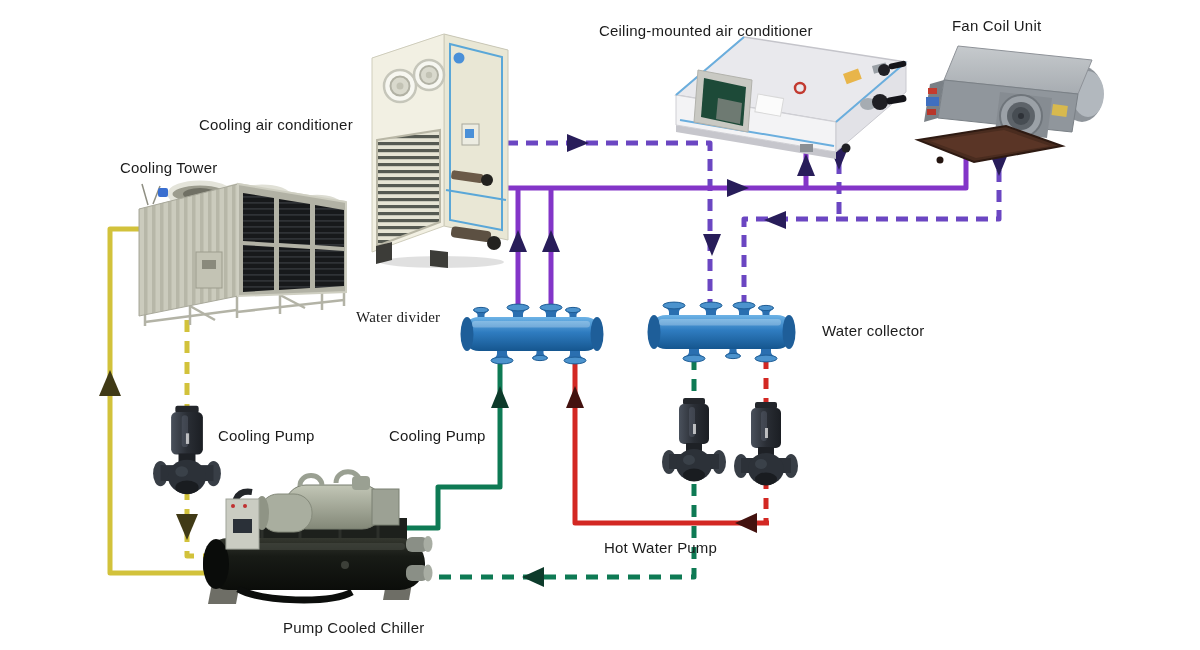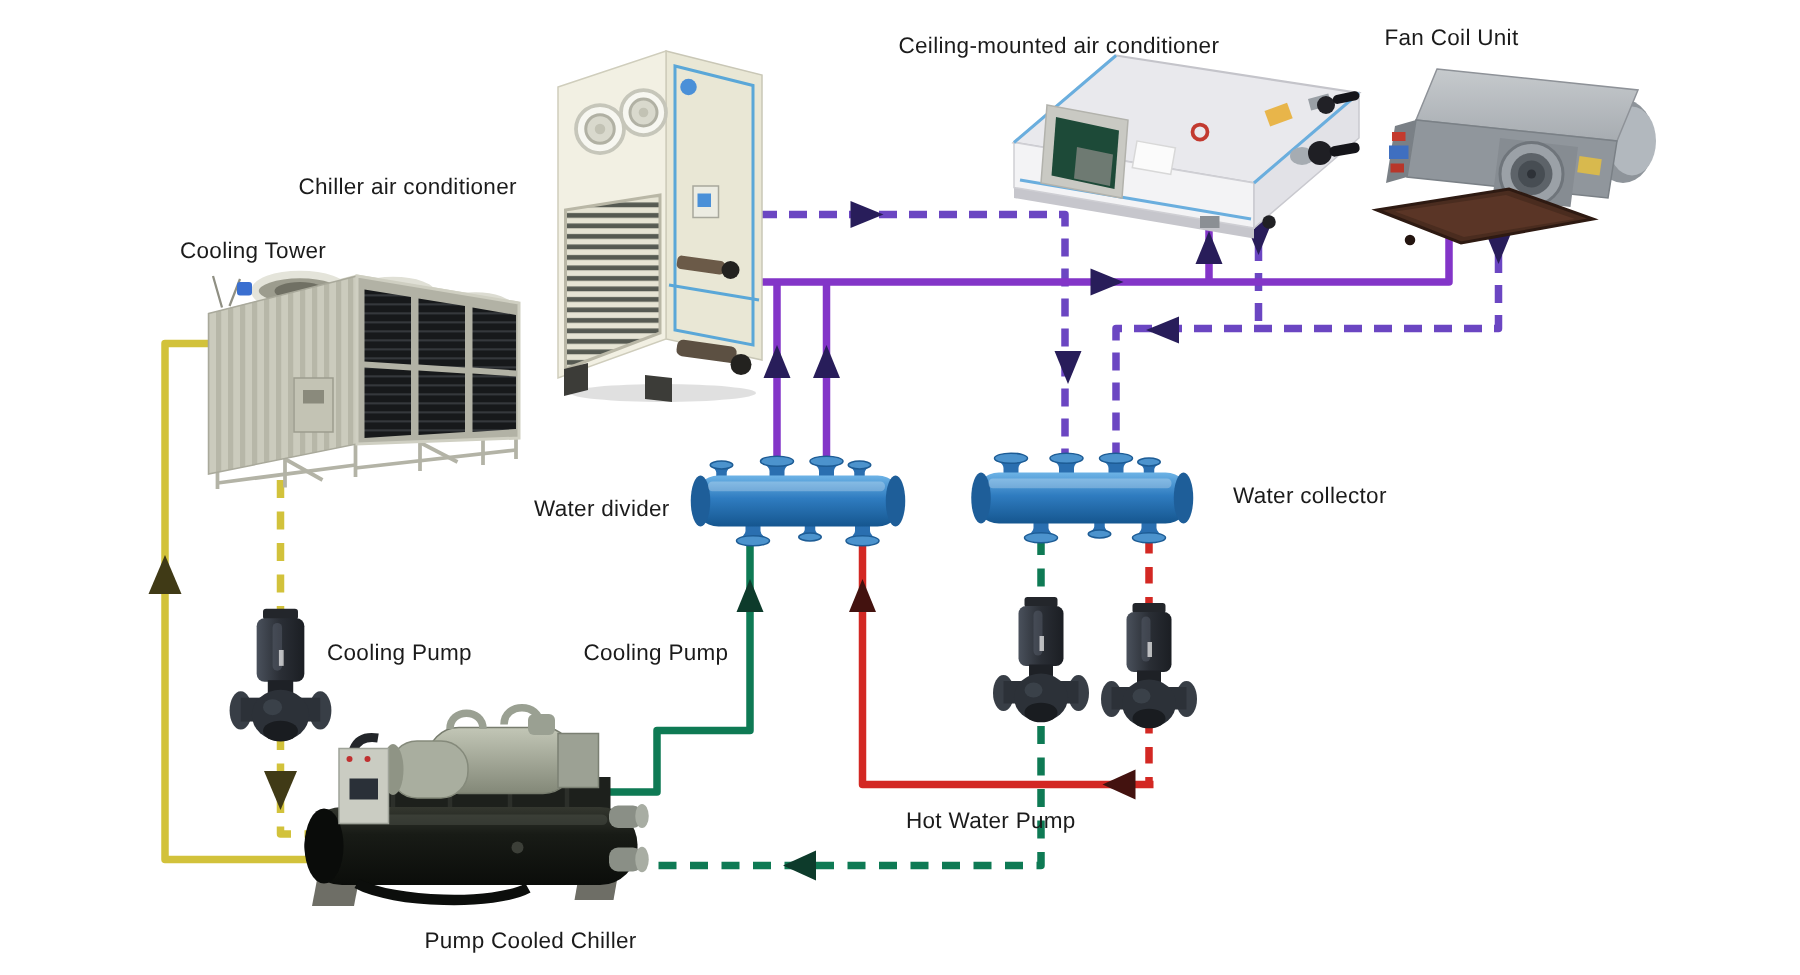--- a/index.html
+++ b/index.html
@@ -294,22 +294,22 @@
     <rect x="406" y="565" width="22" height="16" rx="6" fill="#8a8f86"></rect>
     <ellipse cx="428" cy="573" rx="4.5" ry="8.5" fill="#a8ada3"></ellipse>
     <rect x="226" y="499" width="33" height="50" fill="#caccc2" stroke="#9fa399"></rect>
     <rect x="233" y="519" width="19" height="14" fill="#2a3038"></rect>
     <circle cx="233" cy="506" r="2" fill="#c03030"></circle>
     <circle cx="245" cy="506" r="2" fill="#c03030"></circle>
   </g>
 </svg>
 
   <div class="lbl" style="left:120px;top:159px;">Cooling Tower</div>
-  <div class="lbl" style="left:199px;top:116px;">Chiller air conditioner</div>
+  <div class="lbl" style="left:199px;top:116px;">Cooling air conditioner</div>
   <div class="lbl" style="left:599px;top:22px;">Ceiling-mounted air conditioner</div>
-  <div class="lbl" style="left:923px;top:17px;text-align:center;">Fan Coil Unit</div>
-  <div class="lbl" style="left:356px;top:331px;">Water divider</div>
+  <div class="lbl" style="left:952px;top:17px;text-align:center;">Fan Coil Unit</div>
+  <div class="lbl" style="left:356px;top:309px;font-family:Liberation Serif, serif;">Water divider</div>
   <div class="lbl" style="left:806px;top:322px;margin-left:16px;">Water collector</div>
   <div class="lbl" style="left:218px;top:427px;">Cooling Pump</div>
   <div class="lbl" style="left:389px;top:427px;">Cooling Pump</div>
   <div class="lbl" style="left:564px;top:539px;margin-left:40px;">Hot Water Pump</div>
   <div class="lbl" style="left:283px;top:619px;">Pump Cooled Chiller</div>
 </div>
 
 </body></html>

